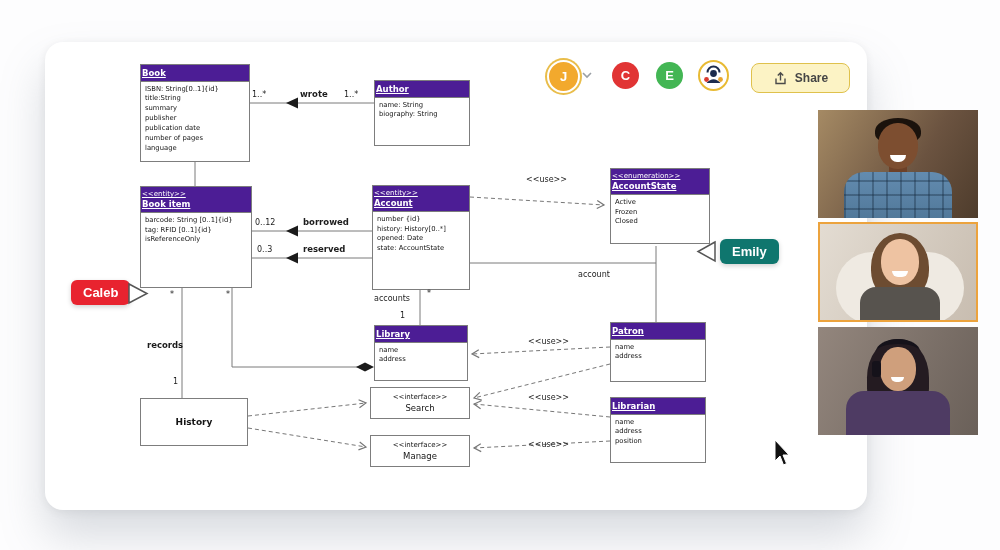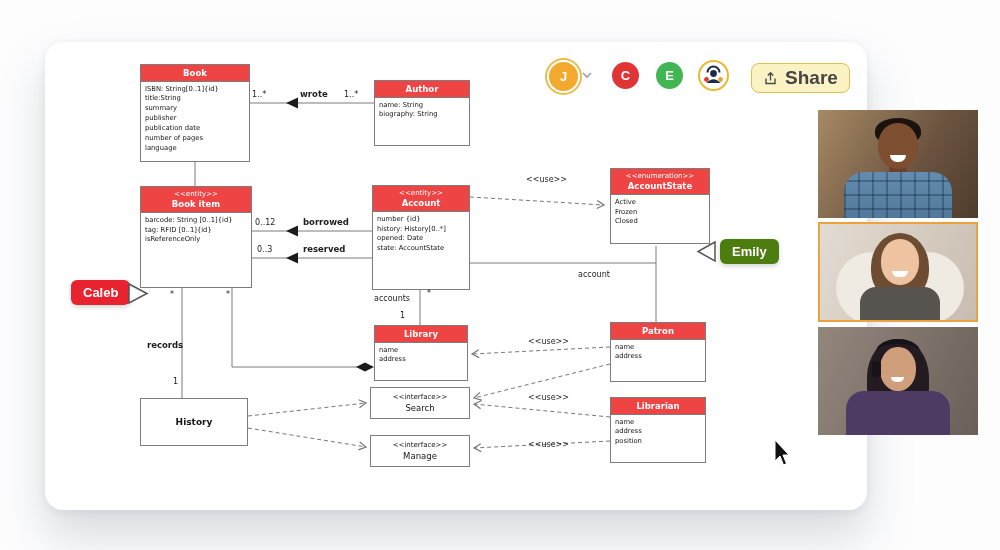--- a/index.html
+++ b/index.html
@@ -12,21 +12,21 @@
   .canvas-card{
     position:absolute;left:45px;top:42px;width:822px;height:468px;
     background:#fff;border-radius:18px;z-index:1;
     box-shadow:0 26px 45px rgba(120,130,145,.28),0 2px 10px rgba(0,0,0,.07);
   }
   #connectors{position:absolute;left:0;top:0;z-index:2;pointer-events:none;}
   #cursorlayer{position:absolute;left:0;top:0;z-index:10;pointer-events:none;}
 
   
   .ubox{position:absolute;z-index:3;background:#fff;border:1px solid #7d7d7d;box-sizing:border-box;}
-  .uhead{background:#ef4444;color:#fff;text-align:center;border-bottom:1px solid #7d7d7d;padding:3px 1px 2px;}
+  .uhead{background:#4c1d95;color:#fff;text-align:left;border-bottom:1px solid #7d7d7d;padding:3px 1px 2px;text-decoration:underline;}
   .utitle{font-size:8.5px;font-weight:bold;line-height:1.25;font-family:"DejaVu Sans",sans-serif;}
   .stereo{font-size:7px;line-height:1.3;font-family:"DejaVu Sans",sans-serif;}
   .uattrs{font-size:6.8px;line-height:1.45;padding:3px 4px;white-space:pre-line;color:#141414;font-family:"DejaVu Sans",sans-serif;}
   .ibox{position:absolute;z-index:3;background:#fff;border:1px solid #7d7d7d;box-sizing:border-box;
         display:flex;flex-direction:column;align-items:center;justify-content:center;}
   .ibox .stereo{color:#141414;}
   .ititle{font-size:8.5px;font-weight:normal;color:#141414;font-family:"DejaVu Sans",sans-serif;}
   .catalogbox{display:flex;align-items:center;justify-content:center;font-size:9px;font-weight:bold;color:#141414;font-family:"DejaVu Sans",sans-serif;}
 
   
@@ -39,21 +39,21 @@
   .av-j{left:547px;top:60px;width:29px;height:29px;background:#f2a92d;border:2px solid #fff;box-shadow:0 0 0 2px #e9bd4a;}
   .av-c{left:612px;top:62px;width:27px;height:27px;background:#e13434;}
   .av-e{left:656px;top:62px;width:27px;height:27px;background:#43b654;}
   .chev{position:absolute;left:582px;top:72px;z-index:6;}
   .huddle{position:absolute;left:698px;top:60px;width:31px;height:31px;border-radius:50%;
           background:#fff;border:2px solid #e8ba33;box-sizing:border-box;z-index:6;
           display:flex;align-items:center;justify-content:center;}
   .share-btn{position:absolute;left:751px;top:63px;width:99px;height:30px;z-index:6;
           background:#fcf3c5;border:1.5px solid #dfc14c;border-radius:8px;box-sizing:border-box;
           display:flex;align-items:center;justify-content:center;gap:7px;cursor:pointer;}
-  .share-btn span{font-size:19px;color:#464646;font-weight:600;}
+  .share-btn span{font-size:12px;color:#464646;font-weight:600;}
 
   
   .cursor-label{position:absolute;z-index:9;color:#fff;font-size:13px;font-weight:bold;
           padding:5px 12px;border-radius:6px;box-shadow:0 2px 5px rgba(0,0,0,.18);}
   .lbl-caleb{left:71px;top:280px;}
   .lbl-emily{left:720px;top:239px;}
 
   
   .video{position:absolute;left:818px;width:160px;overflow:hidden;z-index:8;box-sizing:border-box;}
   .v1{top:110px;height:108px;background:linear-gradient(120deg,#a58a64,#6b5340 60%,#4e3c2c);}
@@ -258,21 +258,21 @@
   <svg width="15" height="15" viewBox="0 0 15 15">
     <path d="M3,7.5 V12.5 H12 V7.5" fill="none" stroke="#4a4a4a" stroke-width="1.4"></path>
     <path d="M7.5,9.5 V2 M4.8,4.5 L7.5,1.8 L10.2,4.5" fill="none" stroke="#4a4a4a" stroke-width="1.4"></path>
   </svg>
   <span>Share</span>
 </button>
 
 <div class="cursor-label lbl-caleb" style="background:#e8232f">
   <span>Caleb</span>
 </div>
-<div class="cursor-label lbl-emily" style="background:#4d7c0f">
+<div class="cursor-label lbl-emily" style="background:#0f766e">
   <span>Emily</span>
 </div>
 <svg id="cursorlayer" width="1000" height="550" viewBox="0 0 1000 550">
   <polygon points="129,284 147,293.5 129,303" fill="#fff" stroke="#555" stroke-width="1.5"></polygon>
   <polygon points="715,242 698,251.5 715,261" fill="#fff" stroke="#555" stroke-width="1.5"></polygon>
   <polygon points="775,440 775,461 780,456 783.5,465 786.5,463.5 783,455 789,455" fill="#111" stroke="#fff" stroke-width="1"></polygon>
 </svg>
 
 <div class="video v1">
   <div class="p1-neck"></div>

